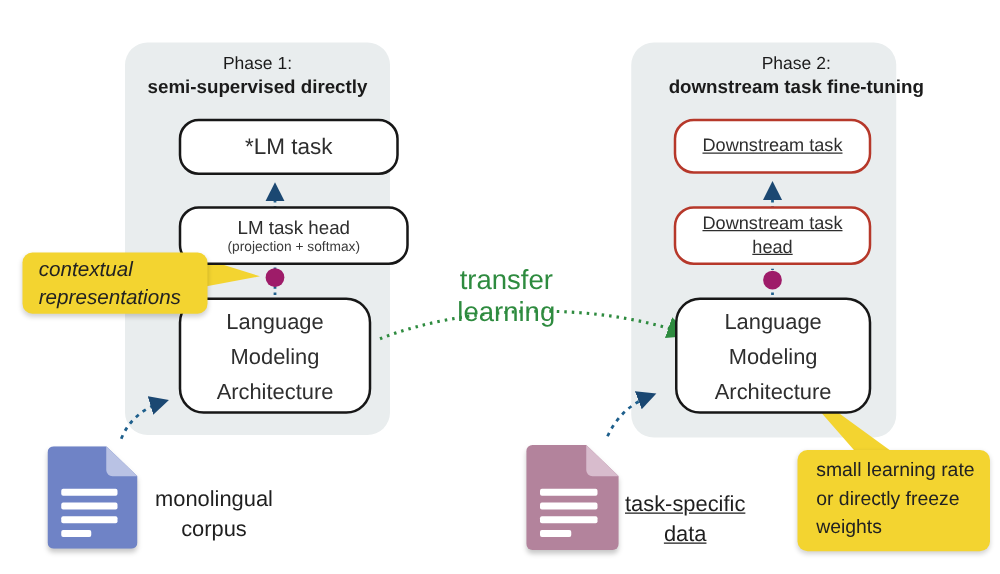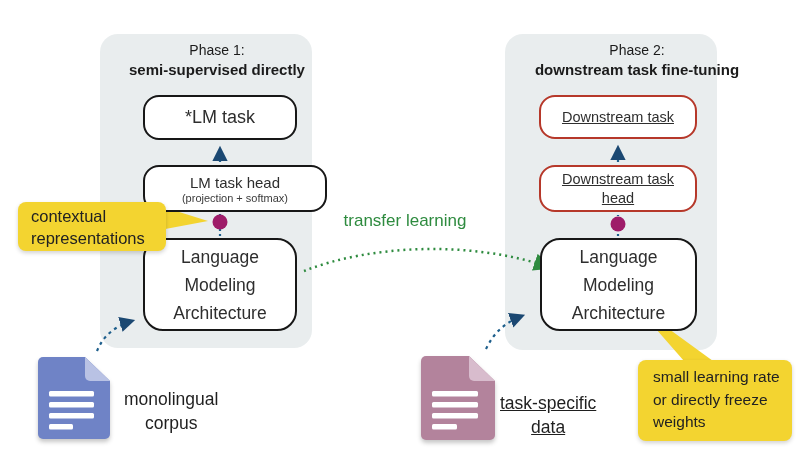--- a/index.html
+++ b/index.html
@@ -5,56 +5,56 @@
   html,body{margin:0;padding:0;background:#ffffff;}
   #canvas{
     position:relative;width:800px;height:459px;overflow:hidden;
     font-family:"Liberation Sans", sans-serif;background:#ffffff;
   }
   .panel{position:absolute;background:var(--panel_bg);border-radius:18px;}
   #panel1{left:100px;top:34px;width:212px;height:314px;}
   #panel2{left:505px;top:34px;width:212px;height:316px;}
 
   .panel-title{position:absolute;text-align:center;color:#1b1b1b;}
-  #title1{left:100px;top:41px;width:212px;padding-left:11px;}
+  #title1{left:100px;top:41px;width:212px;}
   #title2{left:505px;top:41px;width:212px;margin-left:26px;}
   .t-line1{font-size:14px;line-height:19px;}
   .t-line2{font-size:15px;line-height:19px;font-weight:700;}
 
   .box{position:absolute;background:#ffffff;border:2.5px solid #171717;
        display:flex;flex-direction:column;align-items:center;justify-content:center;
        text-align:center;color:#2e2e2e;box-sizing:border-box;}
   .box.red{border-color:var(--red_border);text-decoration:underline;}
-  #b-lm-task{left:143px;top:95px;width:154px;height:45px;border-radius:16px;font-size:18px;}
+  #b-lm-task{left:143px;top:95px;width:176px;height:45px;border-radius:16px;font-size:18px;}
   #b-lm-head{left:143px;top:165px;width:184px;height:47px;border-radius:16px;font-size:15px;}
   #b-lm-head .sub{font-size:11px;color:#3a3a3a;margin-top:1px;text-align:right;}
   #b-arch1{left:143px;top:238px;width:154px;height:93px;border-radius:20px;font-size:17.5px;line-height:28px;}
   #b-ds-task{left:539px;top:95px;width:158px;height:44px;border-radius:16px;font-size:14.5px;}
   #b-ds-head{left:539px;top:165px;width:158px;height:47px;border-radius:16px;font-size:14.5px;line-height:19px;}
   #b-arch2{left:540px;top:238px;width:157px;height:93px;border-radius:20px;font-size:17.5px;line-height:28px;}
 
   .ml{white-space:pre-line;}
 
   .callout{position:absolute;background:var(--yellow_callout);border-radius:8px;
            color:#222;box-sizing:border-box;box-shadow:0 2px 4px rgba(0,0,0,.18);}
-  #callout1{left:18px;top:202px;width:148px;height:49px;font-size:16.5px;line-height:22px;padding:3px 0 0 13px;}
+  #callout1{left:18px;top:202px;width:148px;height:49px;font-size:16.5px;line-height:22px;padding:3px 0 0 13px;font-style:italic;}
   #callout2{left:638px;top:360px;width:154px;height:81px;font-size:15.5px;line-height:22.5px;padding:6px 0 0 15px;}
 
   #connector-layer{position:absolute;left:0;top:0;width:800px;height:459px;pointer-events:none;}
 
   .doc{position:absolute;filter:drop-shadow(0 3px 2px rgba(0,0,0,.22));}
   #doc1{left:38px;top:357px;}
   #doc2{left:421px;top:356px;}
 
   .doc-label{position:absolute;font-size:17.5px;line-height:24px;color:#1f1f1f;text-align:center;}
   #label1{left:124px;top:387px;}
   #label2{left:500px;top:391px;text-decoration:underline;}
 
   #transfer-label{position:absolute;left:330px;top:211px;width:150px;text-align:center;
-                  font-size:17px;color:var(--green_arrow);}
+                  font-size:22px;color:var(--green_arrow);}
 </style>
 </head>
 <body>
 
 <div id="canvas">
 
   <div id="panel1" class="panel"></div>
   <div id="panel2" class="panel"></div>
 
   <svg id="connector-layer" viewBox="0 0 800 459" xmlns="http://www.w3.org/2000/svg">

